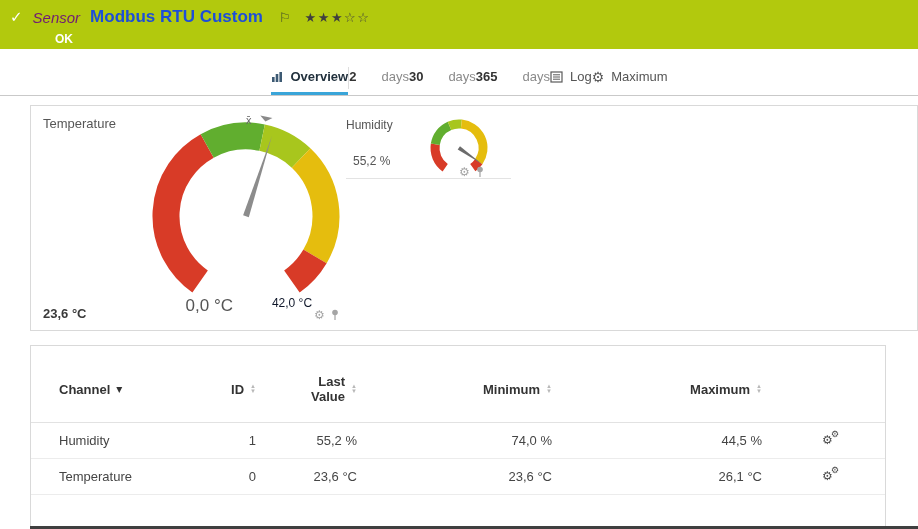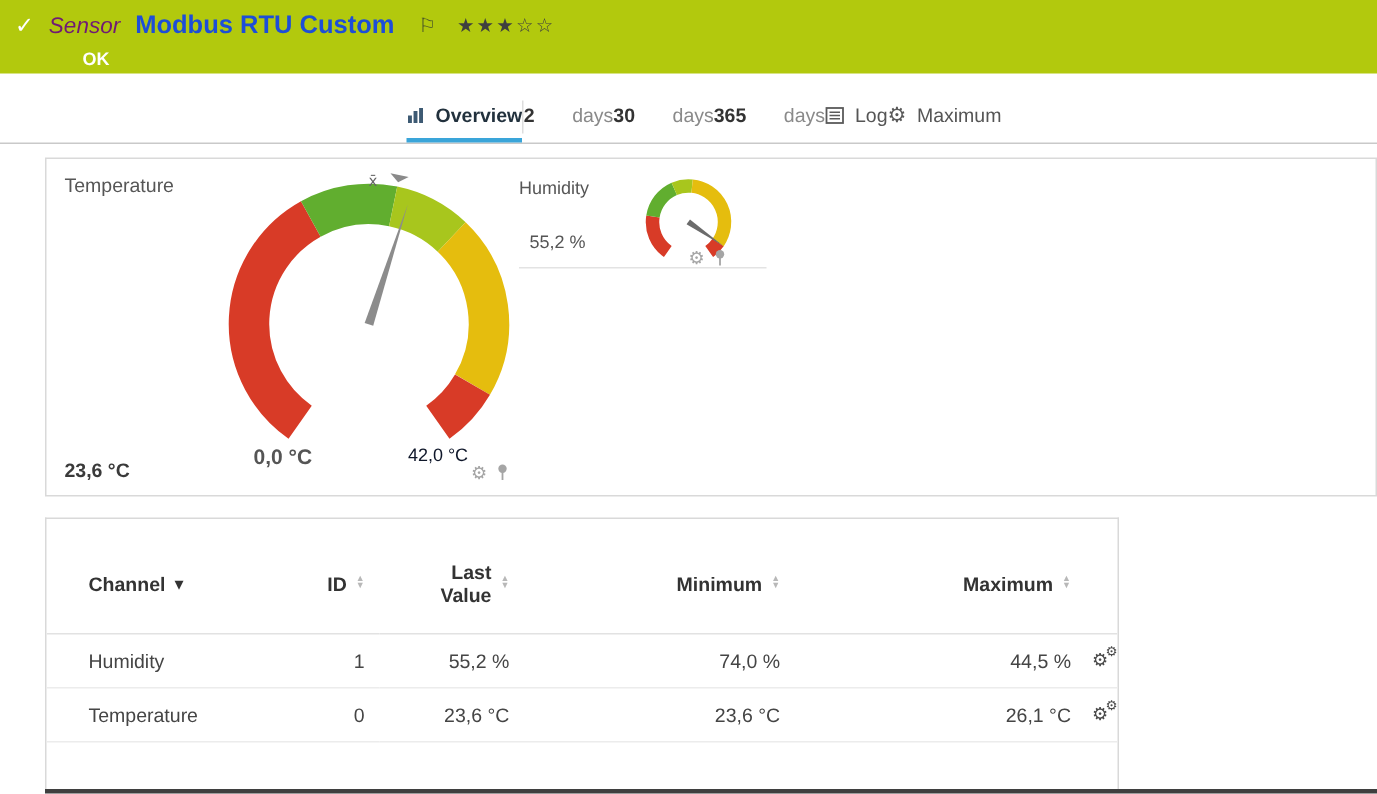--- a/index.html
+++ b/index.html
@@ -21,27 +21,27 @@
   .tabline{position:absolute;left:0;top:95px;width:918px;height:1px;background:#c9c9c9;}
   .tab{display:flex;align-items:center;gap:7px;font-size:13px;color:#555;cursor:pointer;border-bottom:3px solid transparent;}
   .tab.active .tlabel{color:#22313d;font-weight:bold;}
   .tab .num{font-weight:bold;color:#333;}
   .tab .unit{color:#8a8a8a;margin-left:18px;}
   .tabdivider{width:1px;background:#ddd;margin:6px 0;}
   .gear-glyph{font-size:14px;color:#5a5a5a;}
 
   
   .panel1{position:absolute;left:30px;top:105px;width:888px;height:226px;background:#fff;border:1px solid #d9d9d9;}
-  .panel2{position:absolute;left:30px;top:345px;width:716px;height:182px;background:#fff;border:1px solid #d9d9d9;border-bottom:none;overflow:hidden;}
+  .panel2{position:absolute;left:30px;top:345px;width:856px;height:182px;background:#fff;border:1px solid #d9d9d9;border-bottom:none;overflow:hidden;}
   .bottom-bar{position:absolute;left:30px;top:526px;width:888px;height:3px;}
 
   
   .g-label{position:absolute;left:12px;top:10px;font-size:13px;color:#565656;}
   #temp-gauge{position:absolute;left:85px;top:8px;}
-  .g-min{position:absolute;left:138px;top:190px;width:64px;text-align:left;font-size:14px;color:#555;font-weight:bold;}
+  .g-min{position:absolute;left:138px;top:190px;width:64px;text-align:right;font-size:17px;color:#555;}
   .g-max{position:absolute;left:229px;top:190px;width:64px;text-align:center;font-size:12px;color:#0f172a;}
   .g-value{position:absolute;left:12px;top:200px;font-size:13px;font-weight:bold;color:#3a3a3a;}
   .tile-icons{display:flex;align-items:center;gap:5px;position:absolute;}
   .tile-icons-temp{left:283px;top:202px;}
   .tile-icons-hum{left:428px;top:59px;}
   .tgear{font-size:12px;color:#a5a5a5;}
   .hum-label{position:absolute;left:315px;top:12px;font-size:12px;color:#565656;}
   .hum-value{position:absolute;left:322px;top:48px;font-size:12px;color:#555;}
   #hum-gauge{position:absolute;left:378px;top:6px;}
   .hum-divider{position:absolute;left:315px;top:72px;width:165px;height:1px;background:#e3e3e3;}

